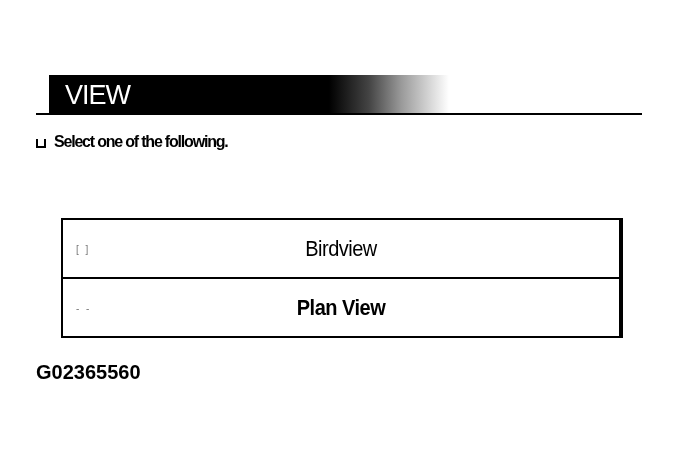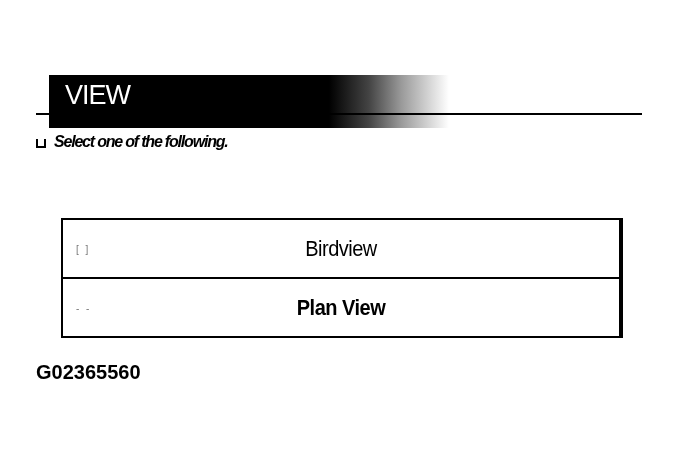--- a/index.html
+++ b/index.html
@@ -13,21 +13,21 @@
       position: relative;
       overflow: hidden;
       font-family: "Liberation Sans", sans-serif;
       color: #000;
     }
     .header-bar {
       position: absolute;
       left: 49px;
       top: 75px;
       width: 400px;
-      height: 53px;
+      height: 40px;
       background: linear-gradient(to right, #000 0%, #000 70%, #444 80%, #999 88%, #fff 100%);
     }
     .header-title {
       position: absolute;
       left: 16px;
       top: 6px;
       font-size: 27px;
       font-weight: normal;
       letter-spacing: -1px;
       color: #fff;
@@ -45,21 +45,20 @@
     .instruction {
       position: absolute;
       left: 36px;
       top: 133px;
       font-size: 16px;
       font-weight: bold;
       letter-spacing: -1.2px;
       color: #000;
       display: flex;
       align-items: center;
-      font-style: italic;
     }
     .bullet {
       display: inline-block;
       width: 6px;
       height: 7px;
       border-left: 2px solid #000;
       border-right: 2px solid #000;
       border-bottom: 2px solid #000;
       margin-right: 8px;
       margin-top: 2px;

